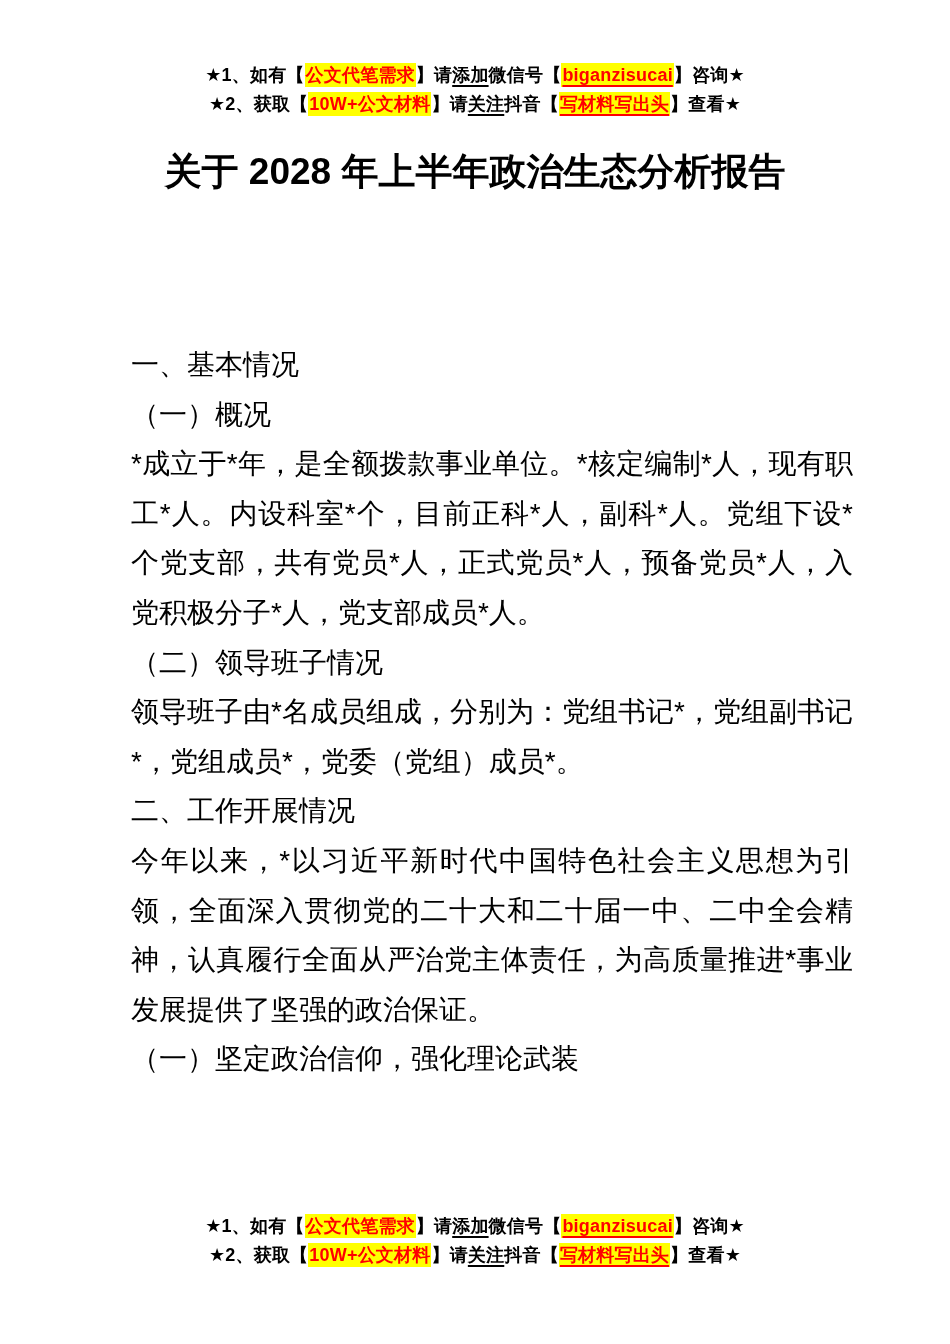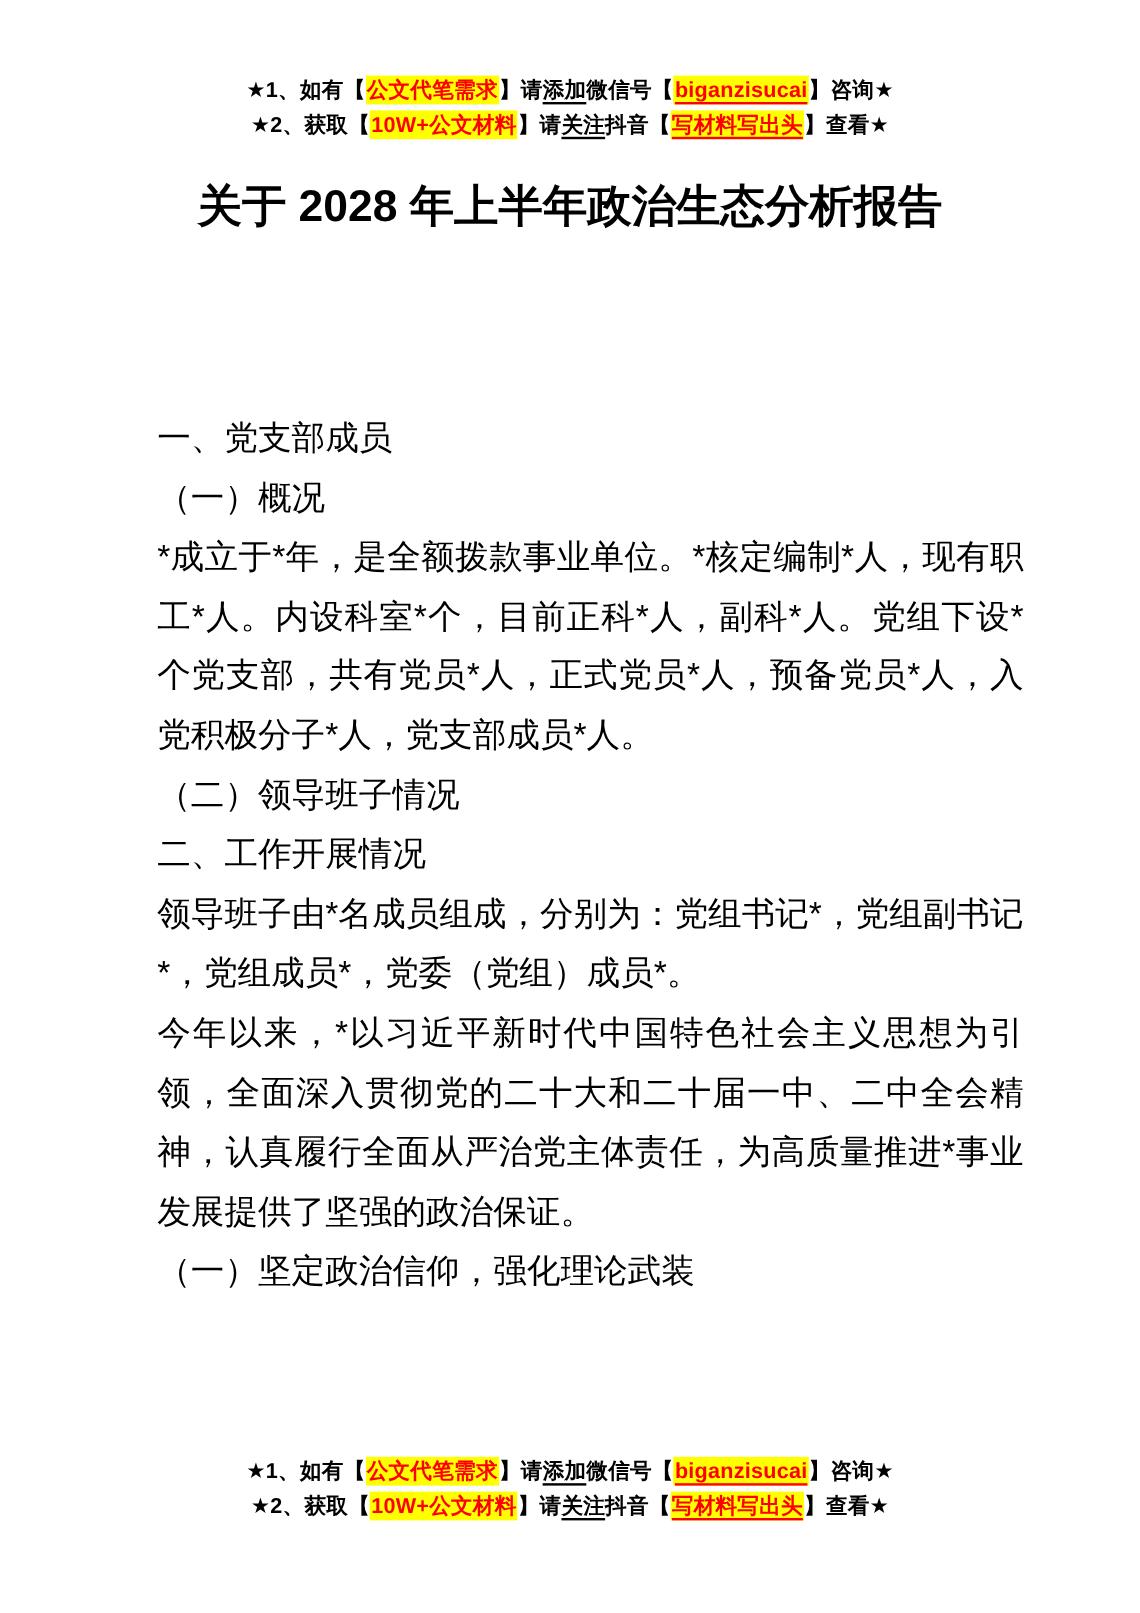--- a/index.html
+++ b/index.html
@@ -90,26 +90,26 @@
 <div class="page">
 
   <div class="banner banner-top">
       <div class="banner-line"><span class="seg-plain">★1、如有【</span><span class="seg-highlight">公文代笔需求</span><span class="seg-plain">】请</span><span class="seg-underline">添加</span><span class="seg-plain">微信号【</span><span class="seg-highlight-underline">biganzisucai</span><span class="seg-plain">】咨询★</span></div>
       <div class="banner-line"><span class="seg-plain">★2、获取【</span><span class="seg-highlight">10W+公文材料</span><span class="seg-plain">】请</span><span class="seg-underline">关注</span><span class="seg-plain">抖音【</span><span class="seg-highlight-underline">写材料写出头</span><span class="seg-plain">】查看★</span></div>
     </div>
 
   <h1 class="doc-title">关于 2028 年上半年政治生态分析报告</h1>
 
   <div class="content">
-      <p class="para">一、党支部成员</p>
+      <p class="para">一、基本情况</p>
       <p class="para">（一）概况</p>
       <p class="para">*成立于*年，是全额拨款事业单位。*核定编制*人，现有职工*人。内设科室*个，目前正科*人，副科*人。党组下设*个党支部，共有党员*人，正式党员*人，预备党员*人，入党积极分子*人，党支部成员*人。</p>
       <p class="para">（二）领导班子情况</p>
+      <p class="para">领导班子由*名成员组成，分别为：党组书记*，党组副书记*，党组成员*，党委（党组）成员*。</p>
       <p class="para">二、工作开展情况</p>
-      <p class="para">领导班子由*名成员组成，分别为：党组书记*，党组副书记*，党组成员*，党委（党组）成员*。</p>
       <p class="para">今年以来，*以习近平新时代中国特色社会主义思想为引领，全面深入贯彻党的二十大和二十届一中、二中全会精神，认真履行全面从严治党主体责任，为高质量推进*事业发展提供了坚强的政治保证。</p>
       <p class="para">（一）坚定政治信仰，强化理论武装</p>
     </div>
 
   <div class="banner banner-bottom">
       <div class="banner-line"><span class="seg-plain">★1、如有【</span><span class="seg-highlight">公文代笔需求</span><span class="seg-plain">】请</span><span class="seg-underline">添加</span><span class="seg-plain">微信号【</span><span class="seg-highlight-underline">biganzisucai</span><span class="seg-plain">】咨询★</span></div>
       <div class="banner-line"><span class="seg-plain">★2、获取【</span><span class="seg-highlight">10W+公文材料</span><span class="seg-plain">】请</span><span class="seg-underline">关注</span><span class="seg-plain">抖音【</span><span class="seg-highlight-underline">写材料写出头</span><span class="seg-plain">】查看★</span></div>
     </div>
 
 </div>

